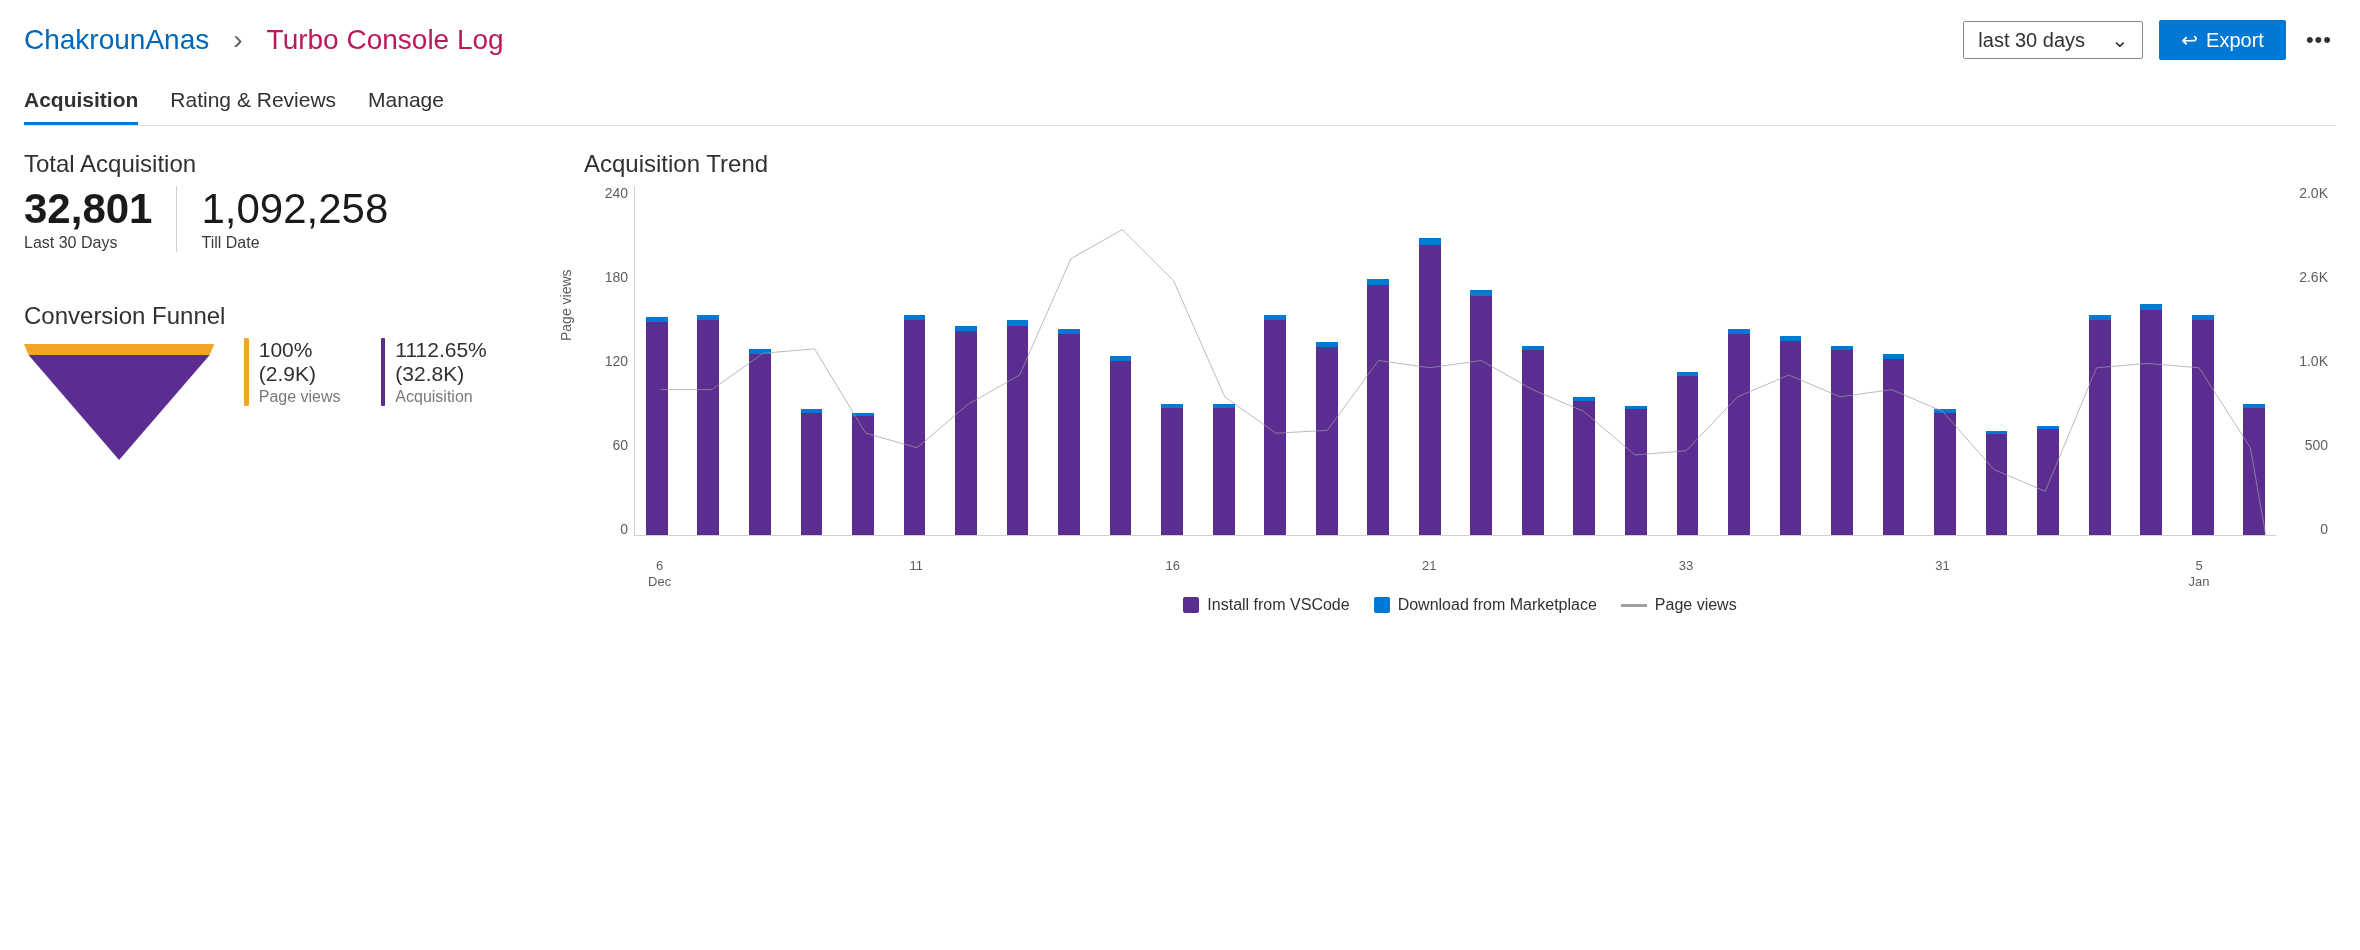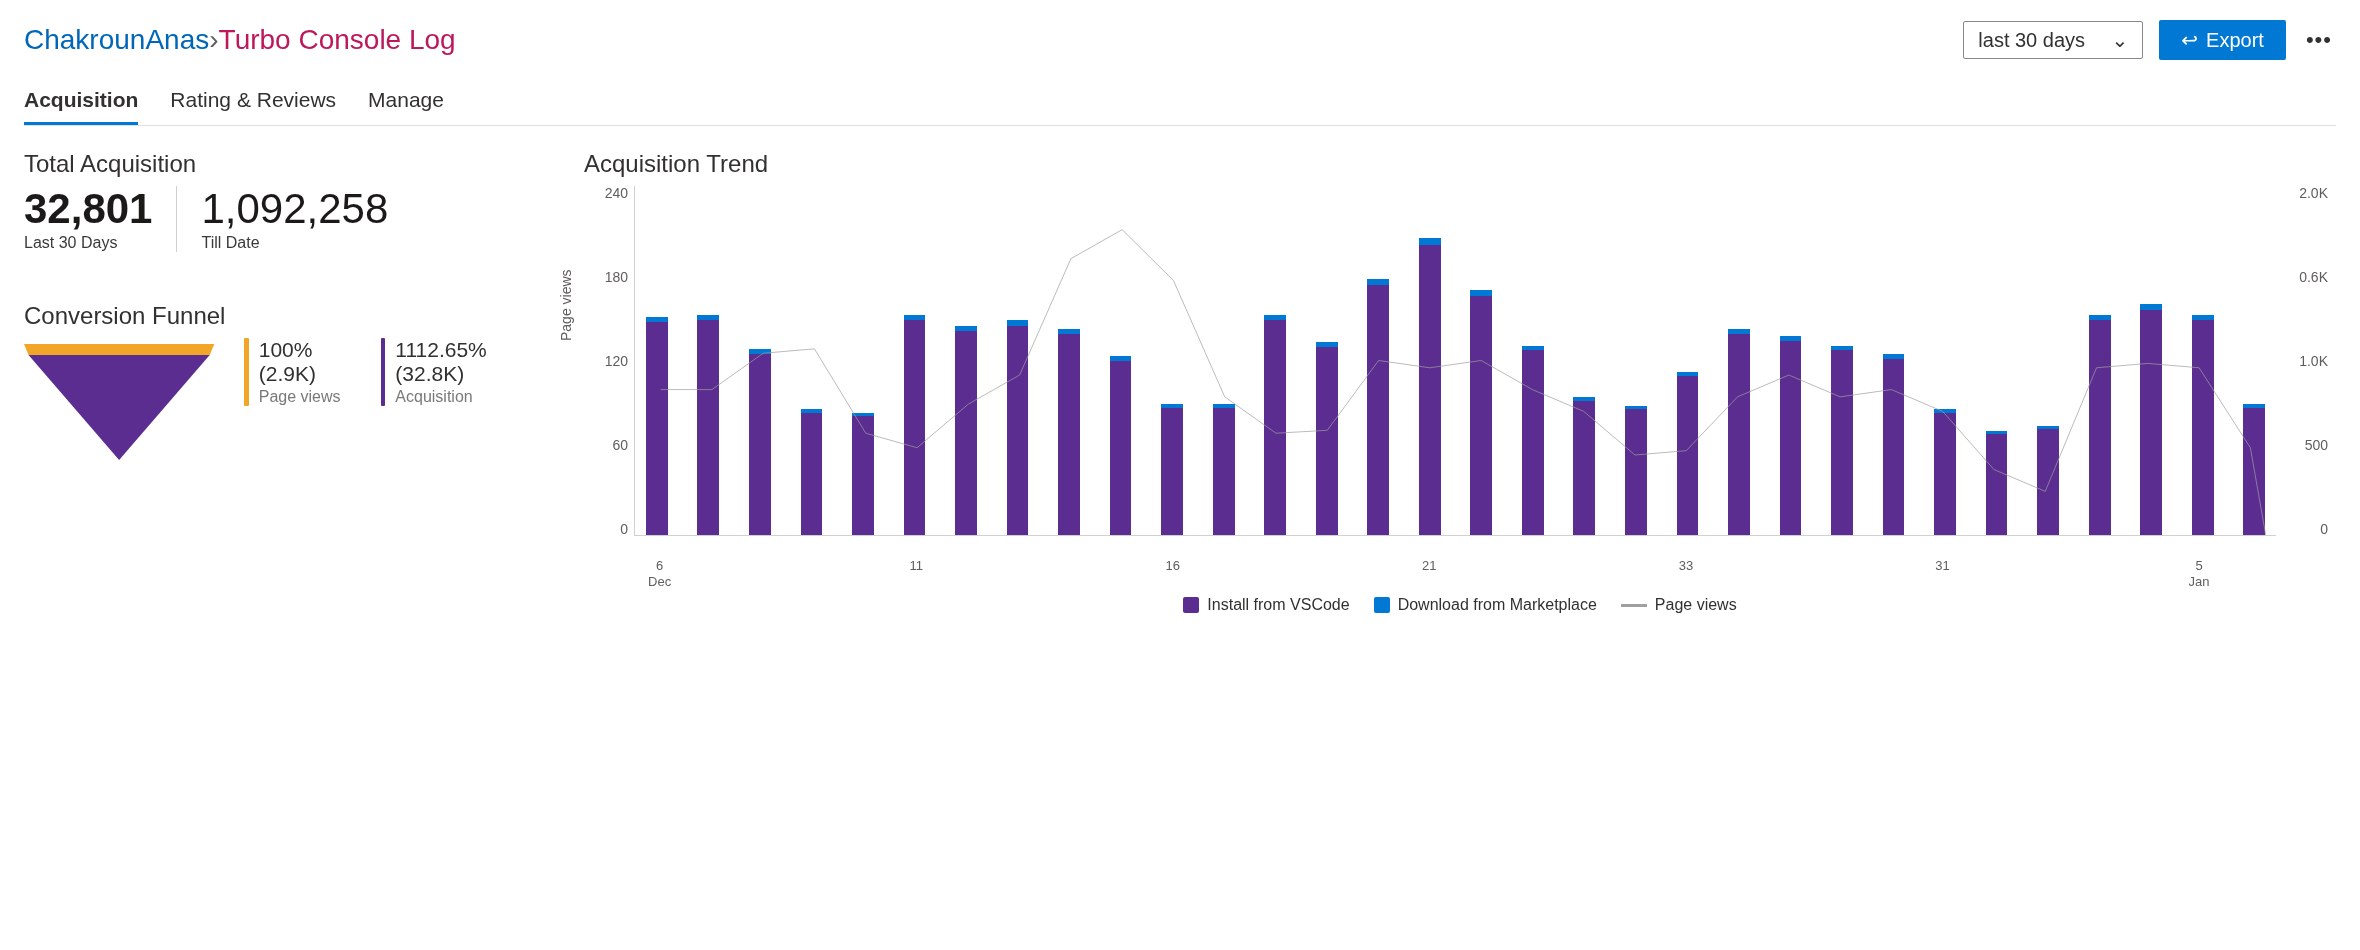--- a/index.html
+++ b/index.html
@@ -14,21 +14,21 @@
     display: flex;
     align-items: center;
     justify-content: space-between;
     margin-bottom: 18px;
   }
   .breadcrumb {
     display: flex;
     align-items: center;
     font-size: 28px;
     font-weight: 400;
-    gap: 0;
+    gap: 24px;
   }
   .breadcrumb .link { color: #0067b8; cursor: pointer; }
   .breadcrumb .chev { color:#605e5c; }
   .breadcrumb .current { color:#be185d; }
   .header-actions {
     display: flex;
     align-items: center;
     gap: 16px;
   }
   .dropdown {
@@ -198,21 +198,21 @@
 
       <div class="yaxis-left" id="yaxis-left">
           <span>240</span>
           <span>180</span>
           <span>120</span>
           <span>60</span>
           <span>0</span>
         </div>
       <div class="yaxis-right" id="yaxis-right">
           <span>2.0K</span>
-          <span>0.6K</span>
+          <span>2.6K</span>
           <span>1.0K</span>
           <span>500</span>
           <span>0</span>
         </div>
       <div class="plot">
         <div class="bars" id="bars">
             <div class="bar-col">
               <div class="bar-install" style="height: 61%;"></div>
               <div class="bar-download" style="bottom: 61%; height: 1.5%;"></div>
             </div>

